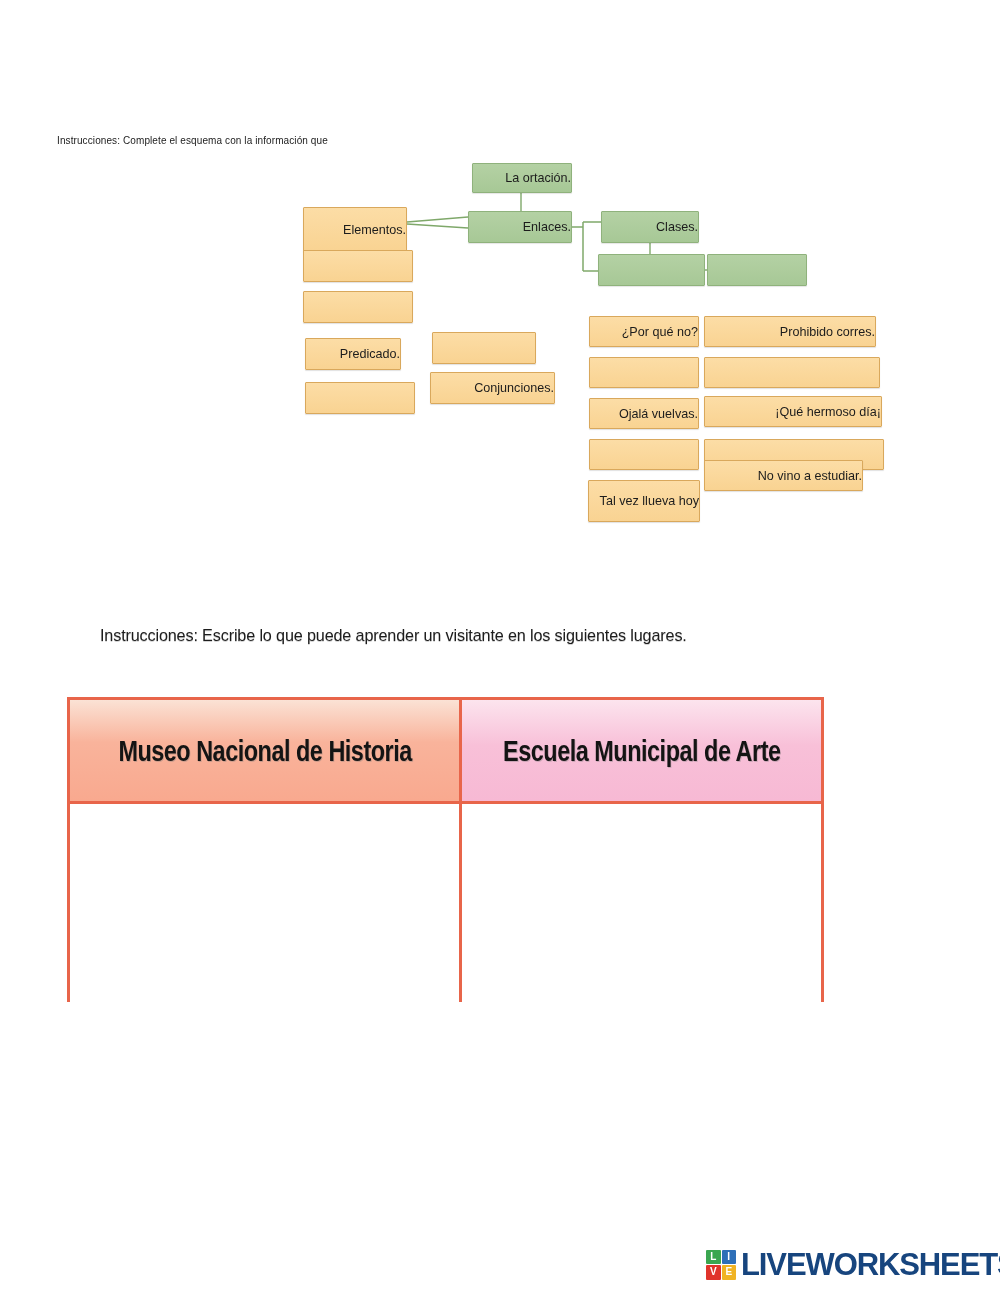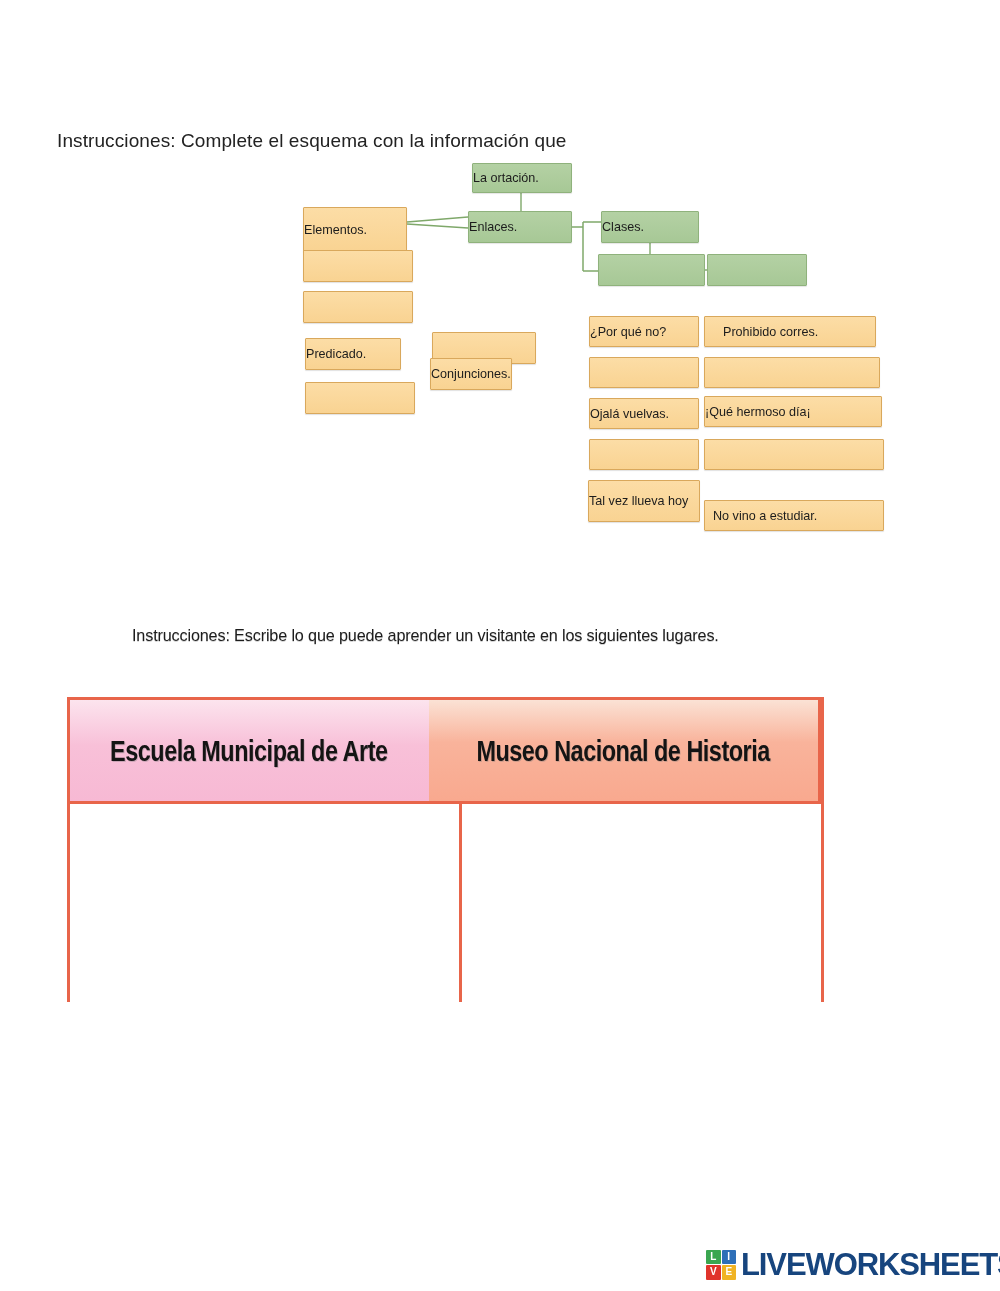--- a/index.html
+++ b/index.html
@@ -21,38 +21,37 @@
     position: absolute;
     inset: 0;
     background: #ffffff;
   }
 
   
   .instr-1 {
     position: absolute;
     left: 57px;
     top: 131px;
-    font-size: 19px;
+    font-size: 10px;
     line-height: 19px;
     color: #222222;
     white-space: nowrap;
     letter-spacing: 0.1px;
   }
 
   .instr-2 {
     position: absolute;
     left: 100px;
     top: 624px;
     font-size: 16.2px;
     line-height: 22px;
     color: #1d1d1d;
     white-space: nowrap;
     letter-spacing: -0.15px;
     text-shadow: 0 1px 0 rgba(160,160,160,0.45);
-    margin-left: 32px;
   }
 
   
   .diagram {
     position: absolute;
     left: 0;
     top: 0;
     width: 1000px;
     height: 560px;
   }
@@ -64,21 +63,21 @@
     width: 1000px;
     height: 560px;
     pointer-events: none;
   }
 
   .node {
     position: absolute;
     box-sizing: border-box;
     display: flex;
     align-items: center;
-    justify-content: flex-start;
+    justify-content: flex-end;
     font-size: 12.6px;
     line-height: 14px;
     text-align: center;
     color: #1c1c1c;
     border-radius: 1px;
     white-space: nowrap;
   }
 
   .node.green {
     background: linear-gradient(180deg,#b4d1a4 0%, #a7c896 100%);
@@ -244,21 +243,21 @@
     <div class="node orange" style="left:305px;top:338px;width:96px;height:32px;">
       <span>Predicado.</span>
     </div>
     <div class="node orange" style="left:305px;top:382px;width:110px;height:32px;">
       <span></span>
     </div>
 
     <div class="node orange" style="left:432px;top:332px;width:104px;height:32px;">
       <span></span>
     </div>
-    <div class="node orange" style="left:430px;top:358px;width:82px;height:32px;">
+    <div class="node orange" style="left:430px;top:372px;width:125px;height:32px;">
       <span>Conjunciones.</span>
     </div>
 
     <div class="node orange" style="left:589px;top:316px;width:110px;height:31px;">
       <span>¿Por qué no?</span>
     </div>
     <div class="node orange" style="left:704px;top:316px;width:172px;height:31px;padding-left:18px;">
       <span>Prohibido corres.</span>
     </div>
     <div class="node orange" style="left:589px;top:357px;width:110px;height:31px;">
@@ -275,34 +274,34 @@
     </div>
     <div class="node orange" style="left:589px;top:439px;width:110px;height:31px;">
       <span></span>
     </div>
     <div class="node orange" style="left:704px;top:439px;width:180px;height:31px;">
       <span></span>
     </div>
     <div class="node orange" style="left:588px;top:480px;width:112px;height:42px;">
       <span>Tal vez llueva hoy</span>
     </div>
-    <div class="node orange" style="left:704px;top:500px;width:180px;height:31px;padding-left:8px;">
+    <div class="node orange" style="left:704px;top:460px;width:159px;height:31px;padding-left:8px;">
       <span>No vino a estudiar.</span>
     </div>
   </div>
 
   <div class="instr-2">Instrucciones: Escribe lo que puede aprender un visitante en los siguientes lugares.</div>
 
   <div class="tbl">
     <div class="tbl-header-row">
+      <div class="th th-left">
+        <span class="th-text">Museo Nacional de Historia</span>
+      </div>
       <div class="th th-right">
         <span class="th-text">Escuela Municipal de Arte</span>
-      </div>
-      <div class="th th-left">
-        <span class="th-text">Museo Nacional de Historia</span>
       </div>
     </div>
     <div class="tbl-body-row">
       <div class="td td-left">
         <span></span>
       </div>
       <div class="td td-right">
         <span></span>
       </div>
     </div>

